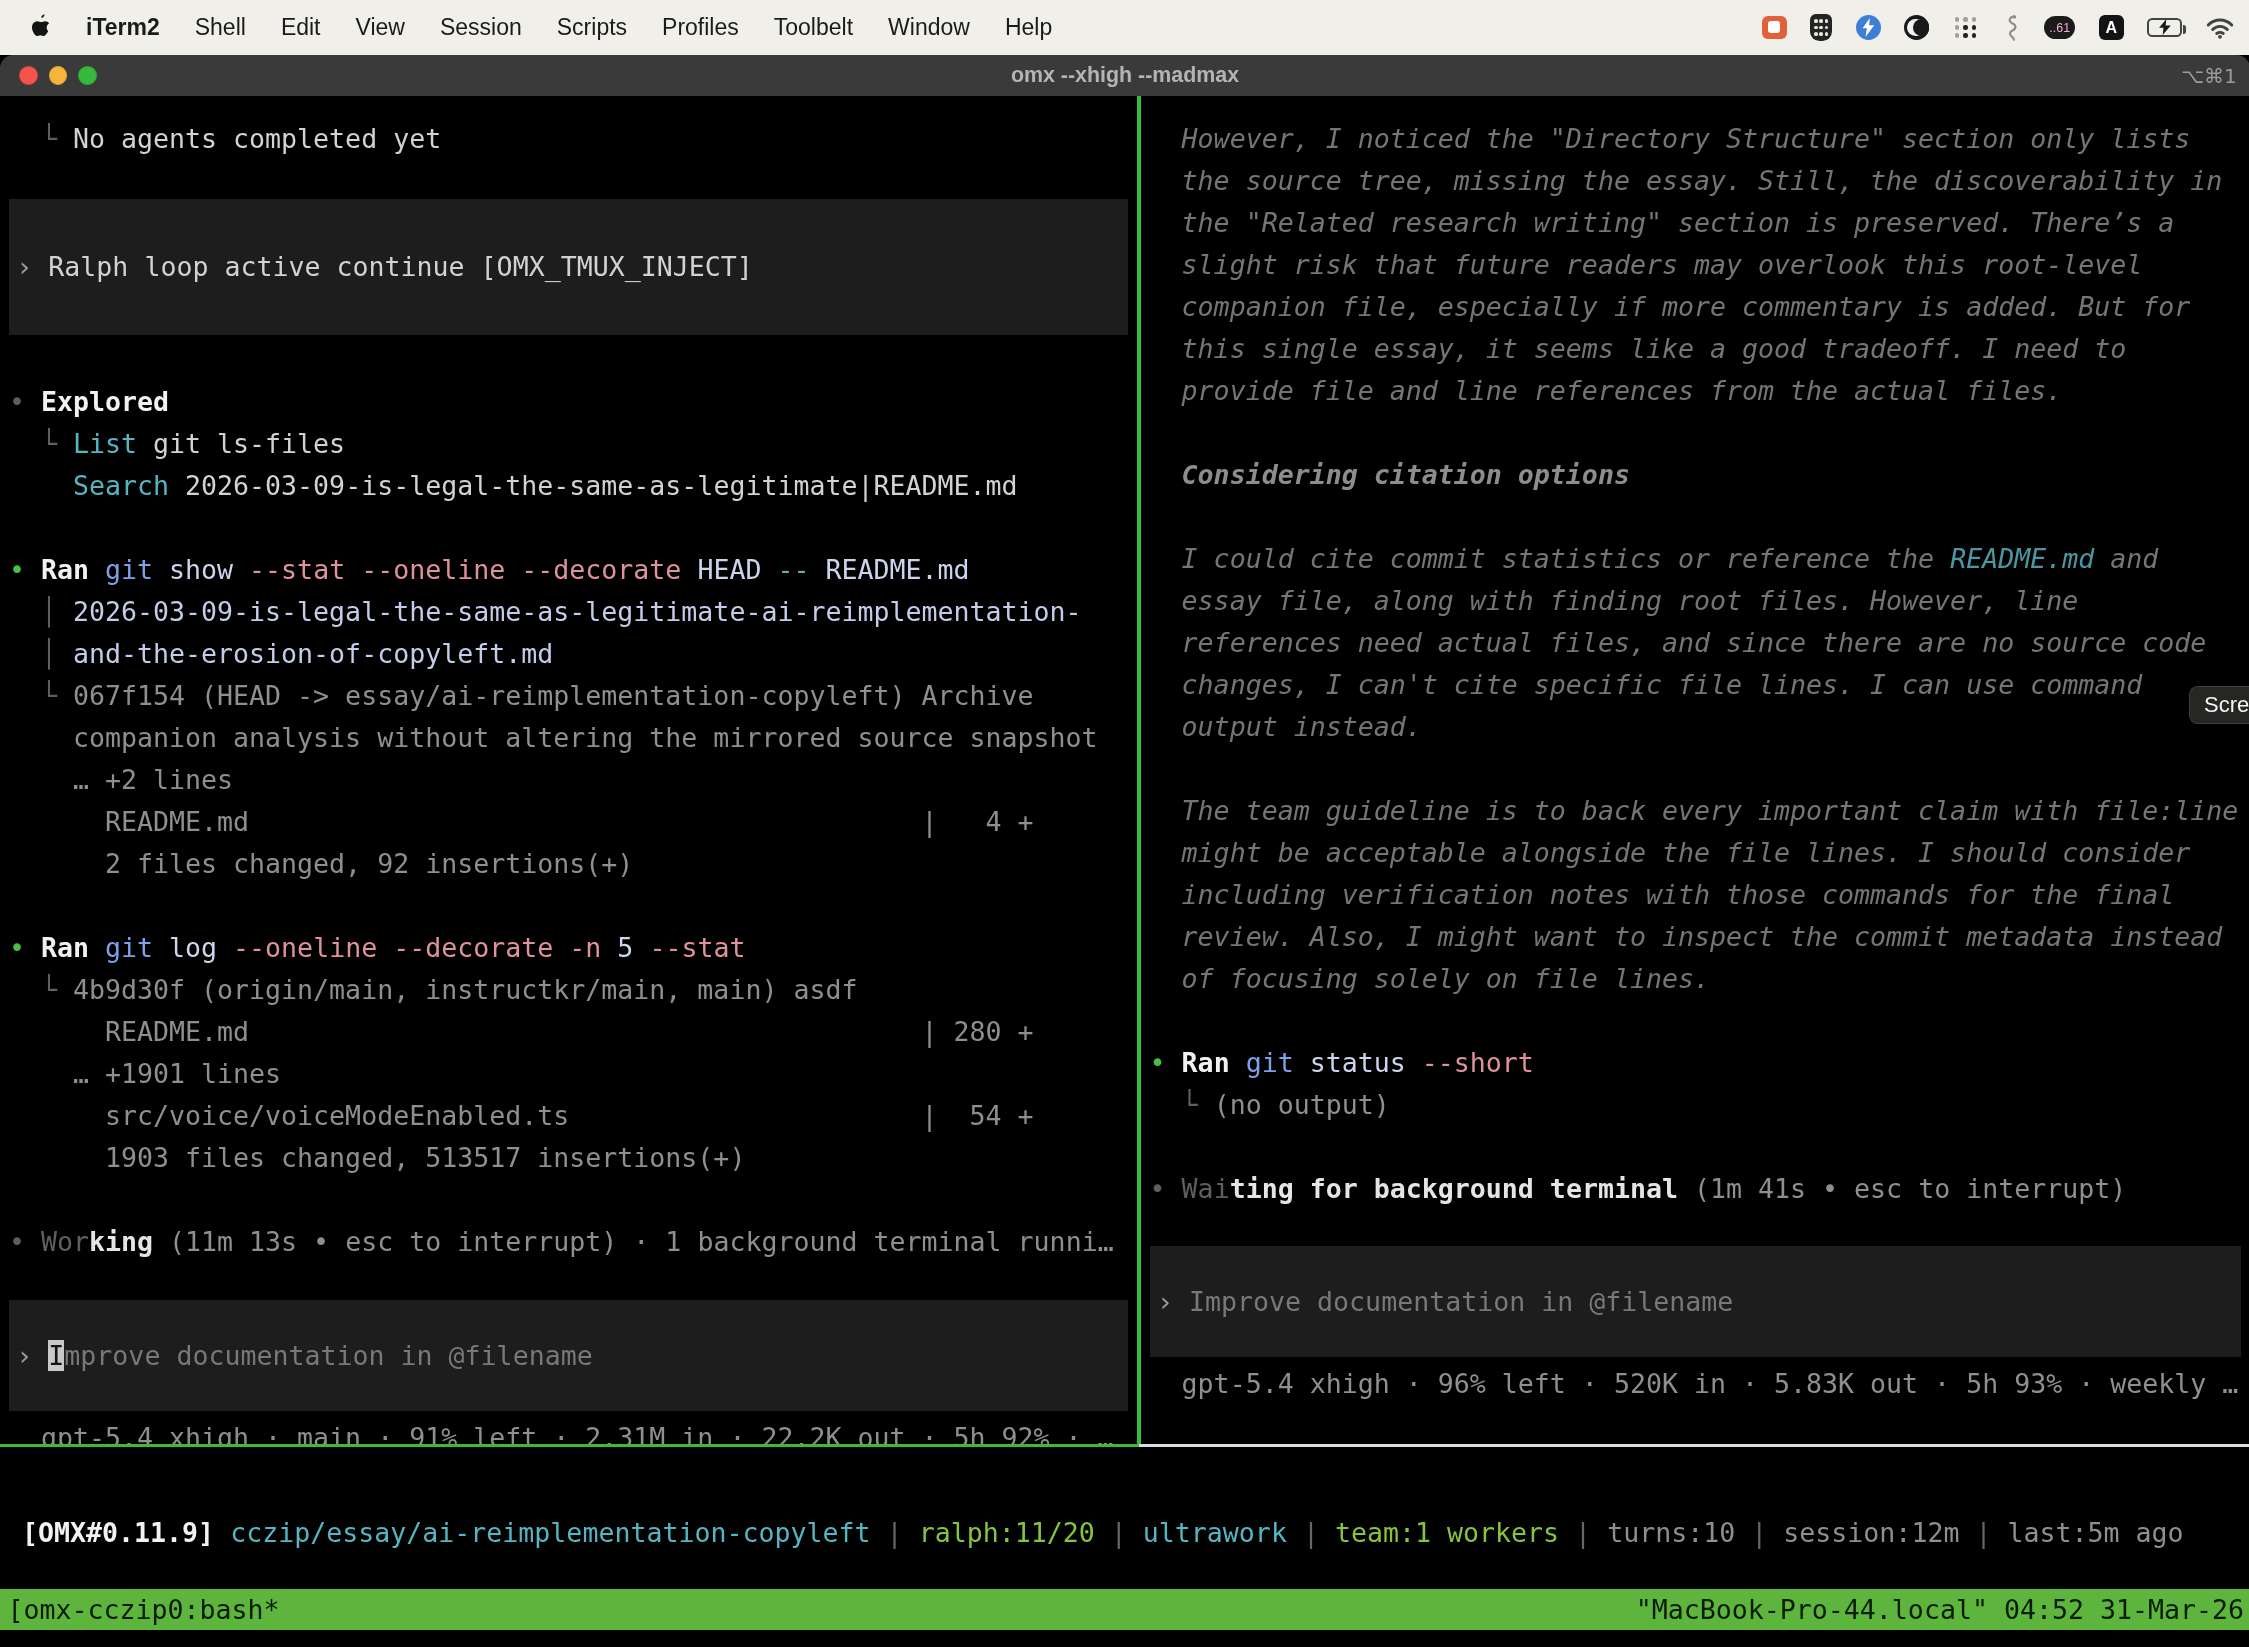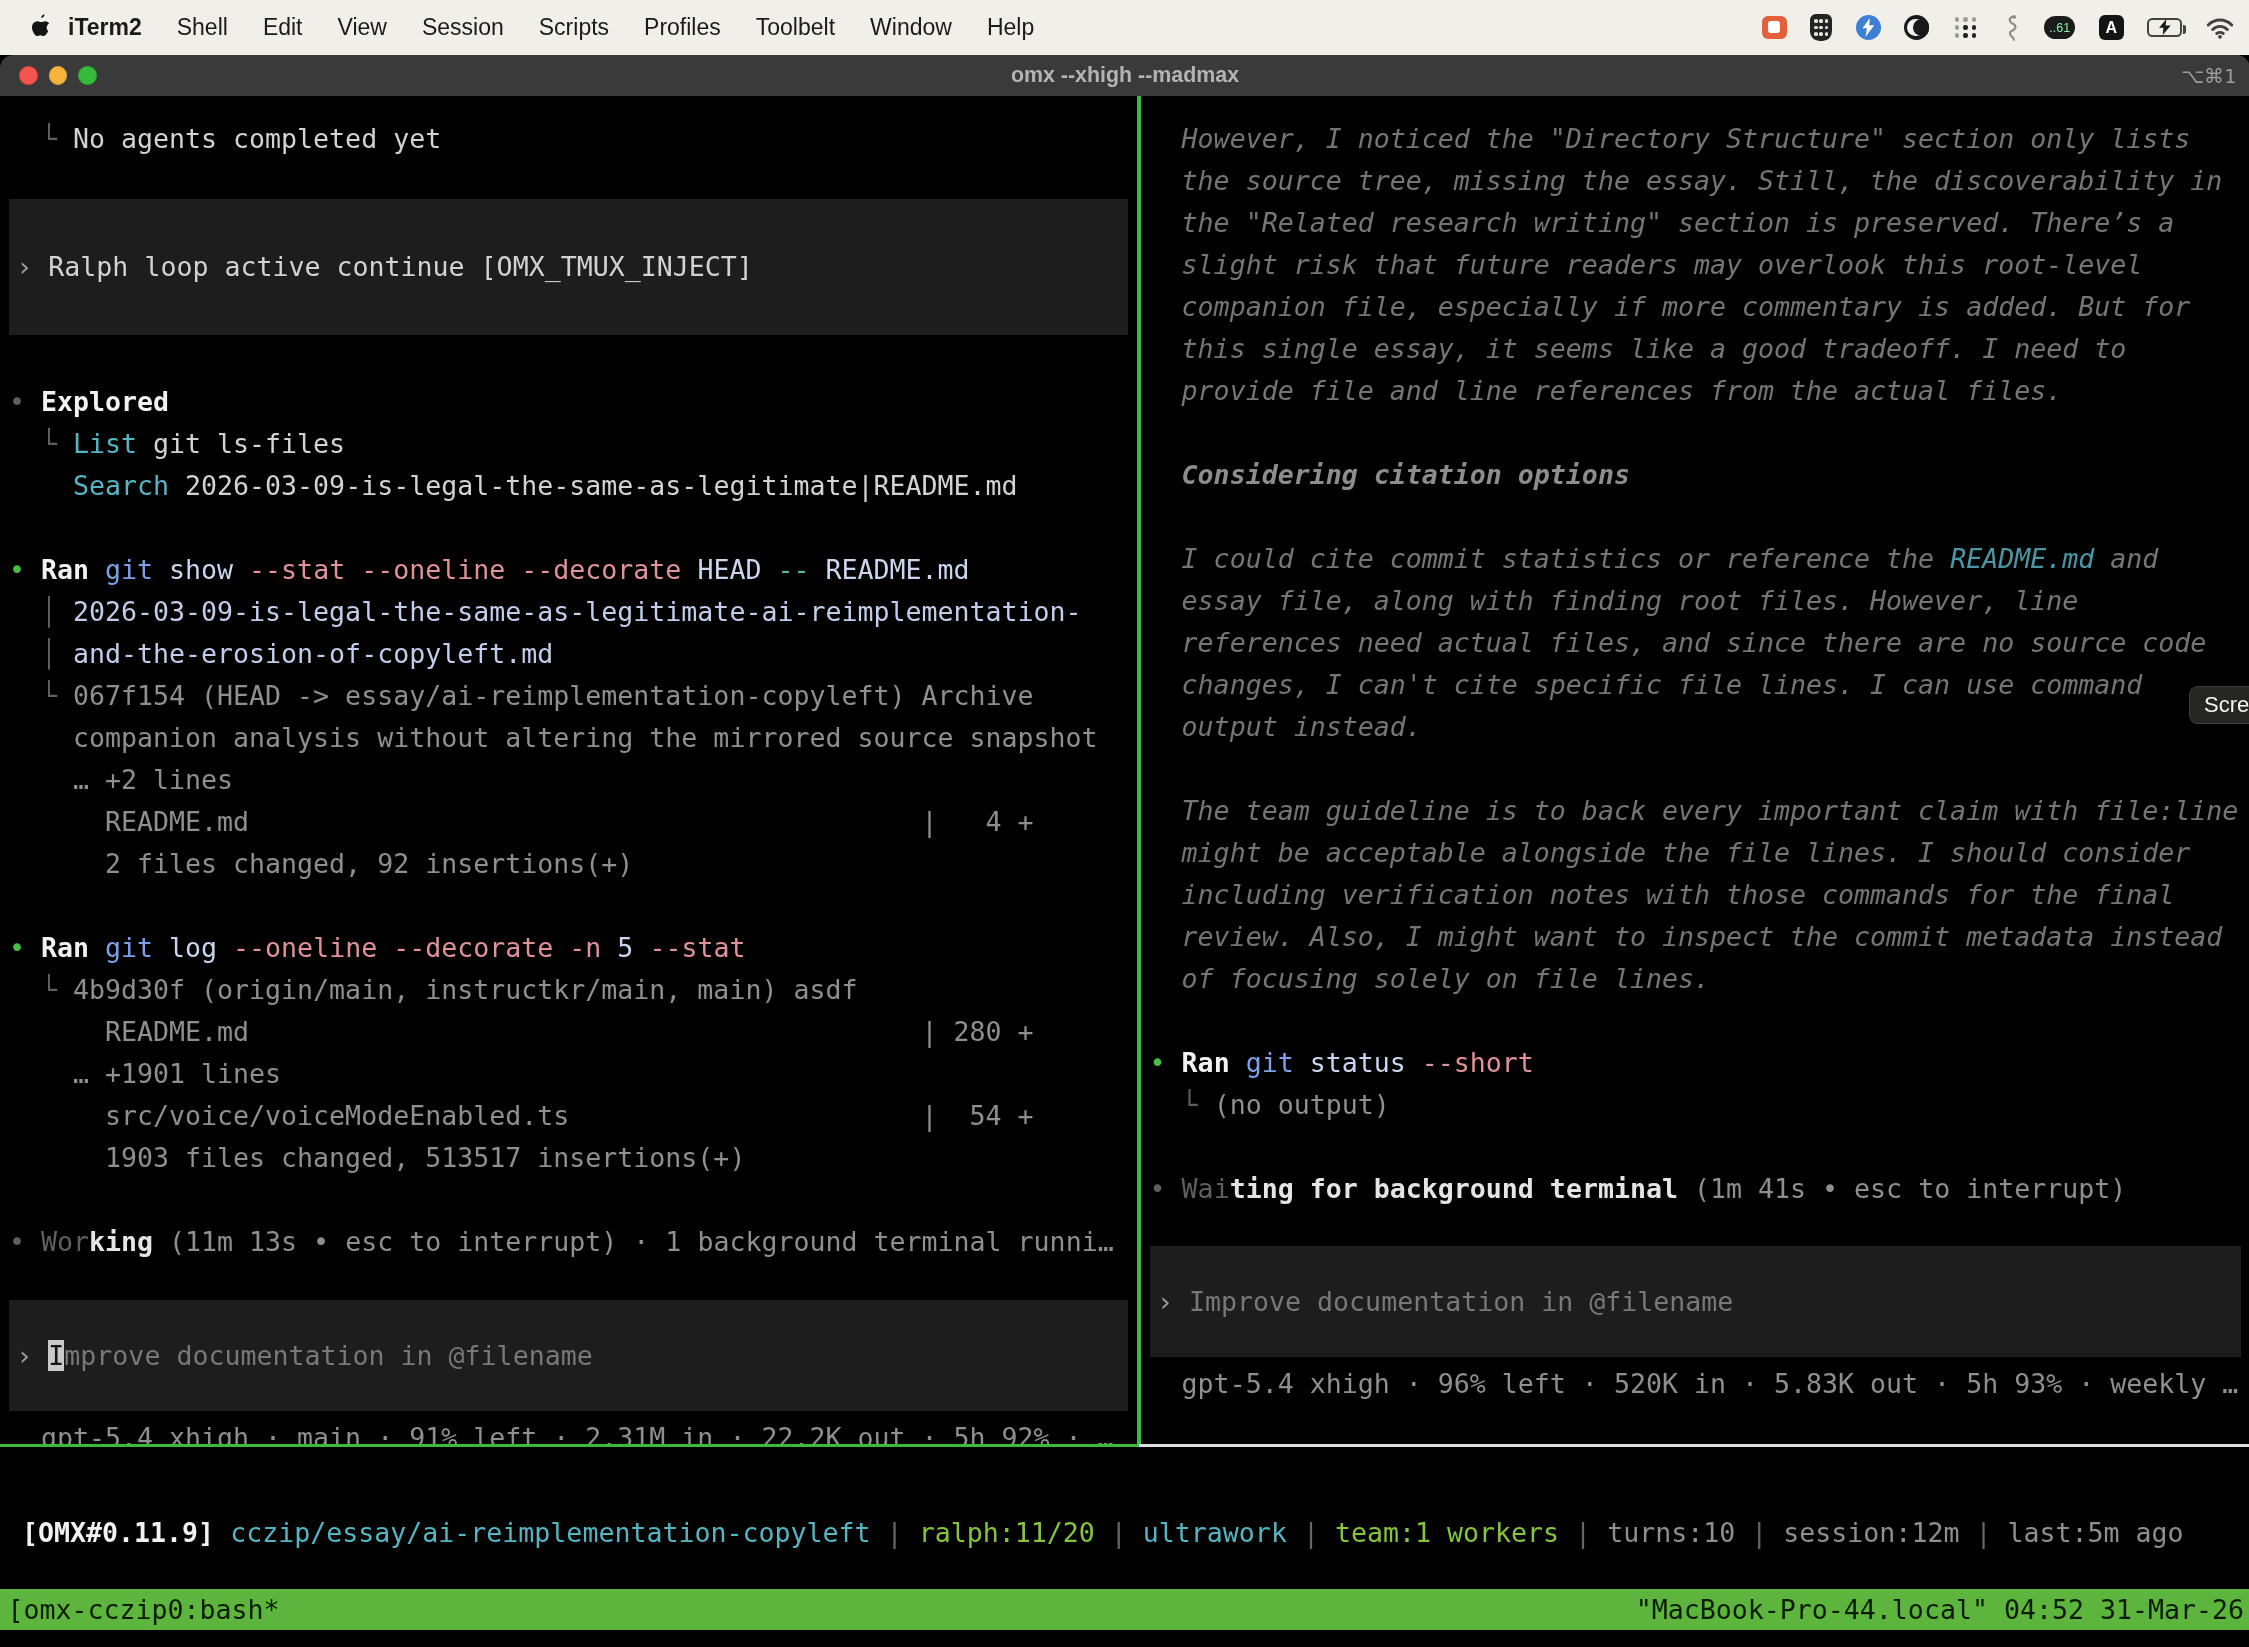--- a/index.html
+++ b/index.html
@@ -5,21 +5,21 @@
   * { margin:0; padding:0; box-sizing:border-box; }
   html,body { width:2250px; height:1648px; background:#000; overflow:hidden; }
   body { font-family:"DejaVu Sans Mono", monospace; }
 
   .screen { position:relative; width:2250px; height:1648px; }
 
   
   .menubar { height:55px; background:#f0efe9; display:flex; align-items:center;
              justify-content:space-between; font-family:"Liberation Sans", sans-serif;
              font-size:23px; color:#1b1b1b; }
-  .mb-left { display:flex; align-items:center; gap:17px; padding-left:31px; }
+  .mb-left { display:flex; align-items:center; gap:35px; padding-left:31px; }
   .mb-item { cursor:default; }
   .mb-item.first { font-weight:bold; }
   .mb-right { display:flex; align-items:center; gap:23.6px; padding-right:16px; }
 
   
   .ic { position:relative; display:inline-block; }
   .ic-rec { width:25px; height:23.6px; background:#e2613a; border-radius:5.9px; }
   .ic-rec .inner { position:absolute; left:6.6px; top:5.2px; width:11.8px; height:11.8px;
                    background:#fff; border-radius:3px; }
   .ic-shield { width:22px; height:26.6px; background:#242424; border-radius:5.9px 5.9px 9.6px 9.6px;
@@ -32,21 +32,21 @@
   .ic-moon::before { content:""; position:absolute; left:3px; top:3.7px; width:17.7px; height:17.7px;
                      background:#f2f2f2; border-radius:50%; }
   .ic-moon::after { content:""; position:absolute; left:8.9px; top:3.7px; width:17.7px; height:17.7px;
                     background:#191919; border-radius:50%; }
   .ic-dots { width:25px; height:25px; display:grid; grid-template-columns:repeat(3,1fr);
              align-content:center; justify-items:center; row-gap:3.7px; }
   .ic-dots i { width:4.4px; height:4.4px; border-radius:50%; background:#232323; }
   .ic-dots i.lt { background:#9f9d98; }
   .ic-dragon svg { display:block; }
   .ic-badge { min-width:31px; height:23.6px; background:#1b1b1b; border-radius:11.8px;
-              color:#86efac; font-size:12.5px; display:flex; align-items:center; justify-content:center;
+              color:#f9a8d4; font-size:12.5px; display:flex; align-items:center; justify-content:center;
               padding:0 4.4px; }
   .ic-akey { width:25px; height:25px; background:#141414; border-radius:5.9px; color:#fff;
              font-weight:bold; font-size:16px; display:flex; align-items:center; justify-content:center;
              font-family:"Liberation Sans", sans-serif; }
   .ic-batt { width:35px; height:19px; border:2.2px solid #454540; border-radius:5.2px; }
   .ic-batt::after { content:""; position:absolute; right:-5.9px; top:5.2px; width:3.7px; height:8.9px;
                     background:#454540; border-radius:0 2.2px 2.2px 0; }
   .ic-batt svg { position:absolute; left:9.6px; top:-0.7px; }
   .ic-wifi svg { display:block; }
 

